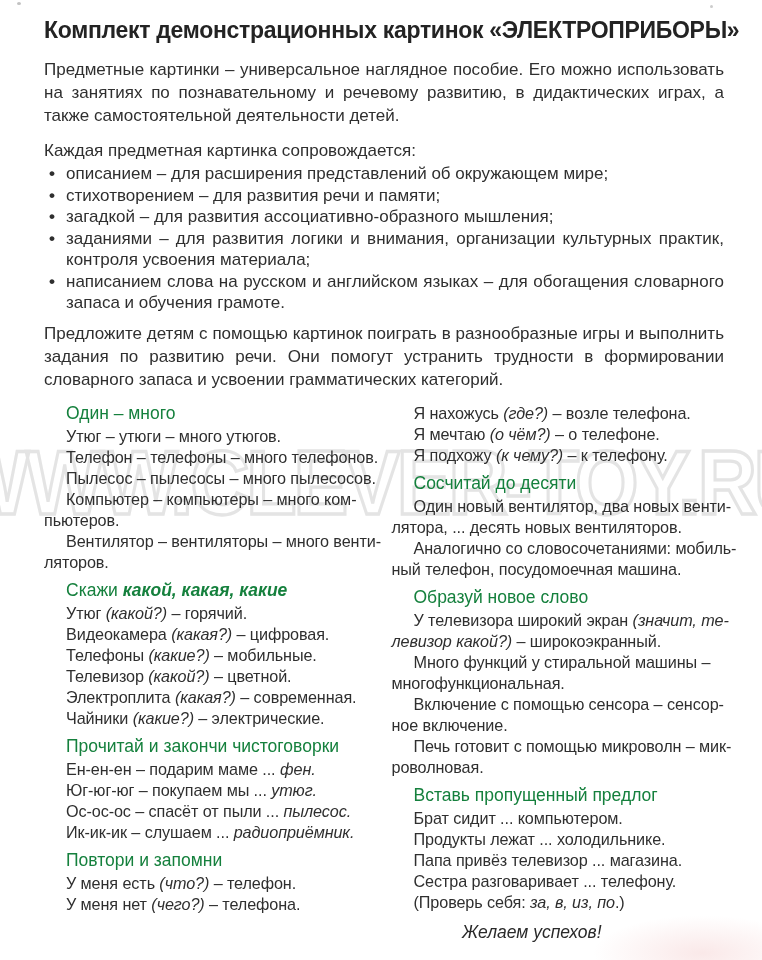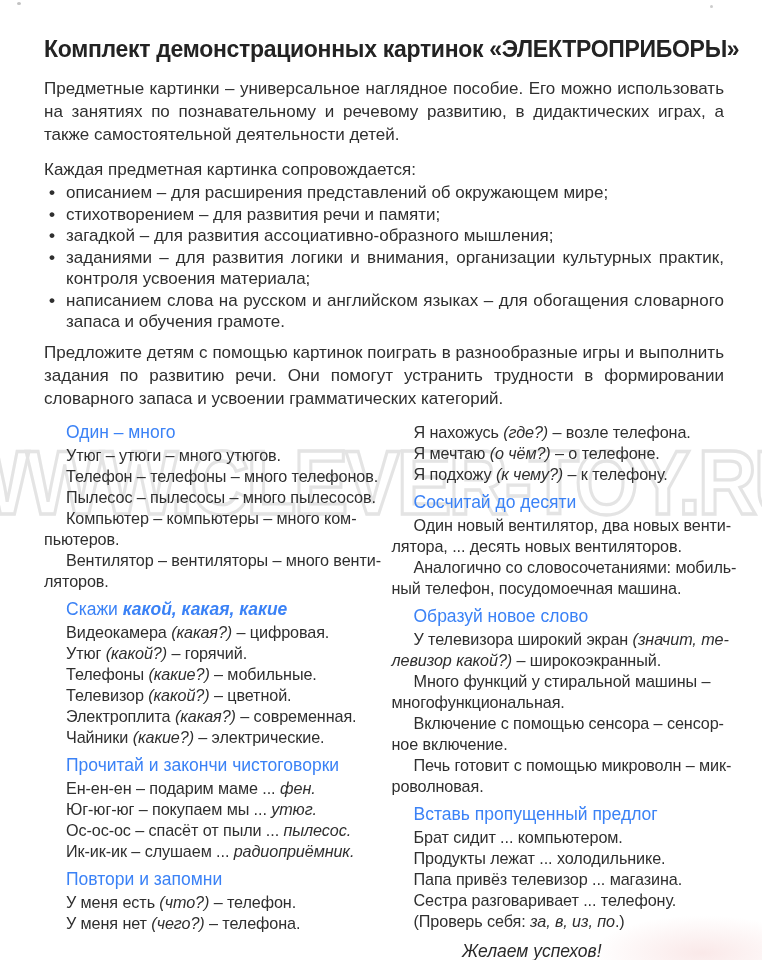--- a/index.html
+++ b/index.html
@@ -6,21 +6,21 @@
   html, body { margin: 0; padding: 0; background: #ffffff; }
   .page {
     position: relative;
     width: 762px;
     height: 960px;
     background: #ffffff;
     overflow: hidden;
     font-family: "Liberation Sans", "DejaVu Sans", sans-serif;
     color: #2f2f2f;
   }
-  .content { position: relative; z-index: 1; padding: 36px 38px 0 44px; }
+  .content { position: relative; z-index: 1; padding: 17px 38px 0 44px; }
   .title {
     font-size: 23px;
     font-weight: 700;
     text-align: center;
     color: #232323;
     letter-spacing: -0.3px;
     margin: 0 0 14px 0;
     white-space: nowrap;
   }
   .para {
@@ -44,21 +44,21 @@
     position: absolute;
     left: 5px;
     font-weight: 700;
   }
   .columns { display: flex; gap: 15px; margin-top: 12px; }
   .col { flex: 1; min-width: 0; }
   .sec-heading {
     font-size: 17.5px;
     line-height: 20px;
     font-weight: 700;
-    color: #3b82f6;
+    color: #15803d;
     margin: 7px 0 3px 0;
     text-indent: 22px;
     white-space: nowrap;
   }
   .col .sec-heading:first-child { margin-top: 0; }
   .line {
     font-size: 16.2px;
     line-height: 21px;
     letter-spacing: -0.1px;
     margin: 0;
@@ -131,22 +131,22 @@
       <div class="col">
           <p class="sec-heading"><span class="b">Один – много</span></p>
           <p class="line"><span>Утюг – утюги – много утюгов.</span></p>
           <p class="line"><span>Телефон – телефоны – много телефонов.</span></p>
           <p class="line"><span>Пылесос – пылесосы – много пылесосов.</span></p>
           <p class="line"><span>Компьютер – компьютеры – много ком-
 пьютеров.</span></p>
           <p class="line"><span>Вентилятор – вентиляторы – много венти-
 ляторов.</span></p>
           <p class="sec-heading"><span class="b">Скажи </span><span class="bi">какой, какая, какие</span></p>
+          <p class="line"><span>Утюг </span><span class="i">(какой?)</span><span> – горячий.</span></p>
           <p class="line"><span>Видеокамера </span><span class="i">(какая?)</span><span> – цифровая.</span></p>
-          <p class="line"><span>Утюг </span><span class="i">(какой?)</span><span> – горячий.</span></p>
           <p class="line"><span>Телефоны </span><span class="i">(какие?)</span><span> – мобильные.</span></p>
           <p class="line"><span>Телевизор </span><span class="i">(какой?)</span><span> – цветной.</span></p>
           <p class="line"><span>Электроплита </span><span class="i">(какая?)</span><span> – современная.</span></p>
           <p class="line"><span>Чайники </span><span class="i">(какие?)</span><span> – электрические.</span></p>
           <p class="sec-heading"><span class="b">Прочитай и закончи чистоговорки</span></p>
           <p class="line"><span>Ен-ен-ен – подарим маме ... </span><span class="i">фен.</span></p>
           <p class="line"><span>Юг-юг-юг – покупаем мы ... </span><span class="i">утюг.</span></p>
           <p class="line"><span>Ос-ос-ос – спасёт от пыли ... </span><span class="i">пылесос.</span></p>
           <p class="line"><span>Ик-ик-ик – слушаем ... </span><span class="i">радиоприёмник.</span></p>
           <p class="sec-heading"><span class="b">Повтори и запомни</span></p>

